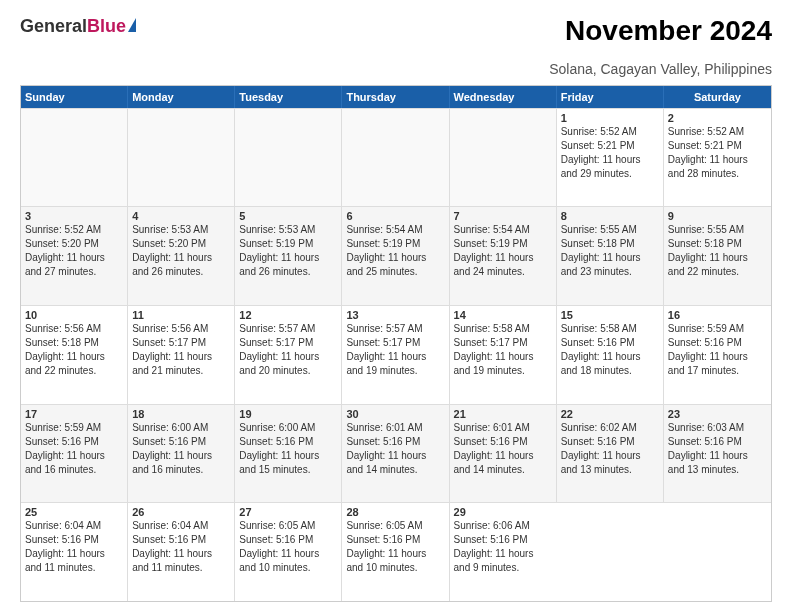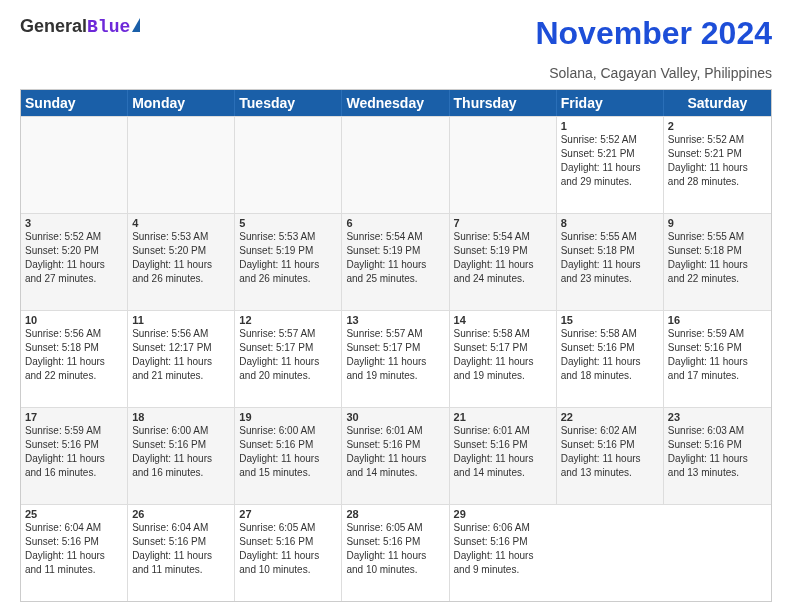--- a/index.html
+++ b/index.html
@@ -29,57 +29,57 @@
       align-items: flex-start;
     }
     .logo-text {
       display: flex;
       align-items: center;
       font-size: 18px;
       font-weight: bold;
       color: #333;
     }
     .logo-general { color: #333; }
-    .logo-blue { color: #6d28d9; font-family: Liberation Mono, monospace; }
+    .logo-blue { color: #be185d; }
     .logo-icon {
       width: 0;
       height: 0;
       border-left: 8px solid transparent;
       border-bottom: 14px solid #1a5fa8;
       margin-left: 2px;
       margin-top: -4px;
     }
     .title-block {
       text-align: right;
     }
     .month-title {
-      font-size: 32px;
+      font-size: 28px;
       font-weight: bold;
-      color: #1d4ed8;
+      color: #000000;
       line-height: 1.1;
     }
     .location {
       font-size: 14px;
       color: #555;
       margin-top: 14px;
     }
     .calendar {
       flex: 1;
       display: flex;
       flex-direction: column;
       border: 1px solid #ccc;
     }
     .cal-header {
       display: grid;
       grid-template-columns: repeat(7, 1fr);
       background: #1a5fa8;
     }
     .cal-header-cell {
       color: #fff;
-      font-size: 14px;
+      font-size: 11px;
       font-weight: bold;
       padding: 5px 4px;
       text-align: left;
       border-right: 1px solid #2a6fb8;
     }
     .cal-header-cell:last-child { border-right: none; text-align: center; }
     .cal-body {
       flex: 1;
       display: flex;
       flex-direction: column;
@@ -130,22 +130,22 @@
       <div class="month-title">November 2024</div>
       <div class="location">Solana, Cagayan Valley, Philippines</div>
     </div>
   </div>
 
   <div class="calendar">
     <div class="cal-header">
       <div class="cal-header-cell">Sunday</div>
       <div class="cal-header-cell">Monday</div>
       <div class="cal-header-cell">Tuesday</div>
+      <div class="cal-header-cell">Thursday</div>
       <div class="cal-header-cell">Wednesday</div>
-      <div class="cal-header-cell">Thursday</div>
       <div class="cal-header-cell">Friday</div>
       <div class="cal-header-cell">Saturday</div>
     </div>
     <div class="cal-body" id="cal-body">
     <div class="cal-row">
           <div class="cal-cell empty"></div>
           <div class="cal-cell empty"></div>
           <div class="cal-cell empty"></div>
           <div class="cal-cell empty"></div>
           <div class="cal-cell empty"></div>
@@ -219,21 +219,21 @@
           <div class="cal-cell">
             <span class="day-num">10</span>
             <div class="day-info">Sunrise: 5:56 AM
 Sunset: 5:18 PM
 Daylight: 11 hours
 and 22 minutes.</div>
           </div>
           <div class="cal-cell">
             <span class="day-num">11</span>
             <div class="day-info">Sunrise: 5:56 AM
-Sunset: 12:17 PM
+Sunset: 5:17 PM
 Daylight: 11 hours
 and 21 minutes.</div>
           </div>
           <div class="cal-cell">
             <span class="day-num">12</span>
             <div class="day-info">Sunrise: 5:57 AM
 Sunset: 5:17 PM
 Daylight: 11 hours
 and 20 minutes.</div>
           </div>

